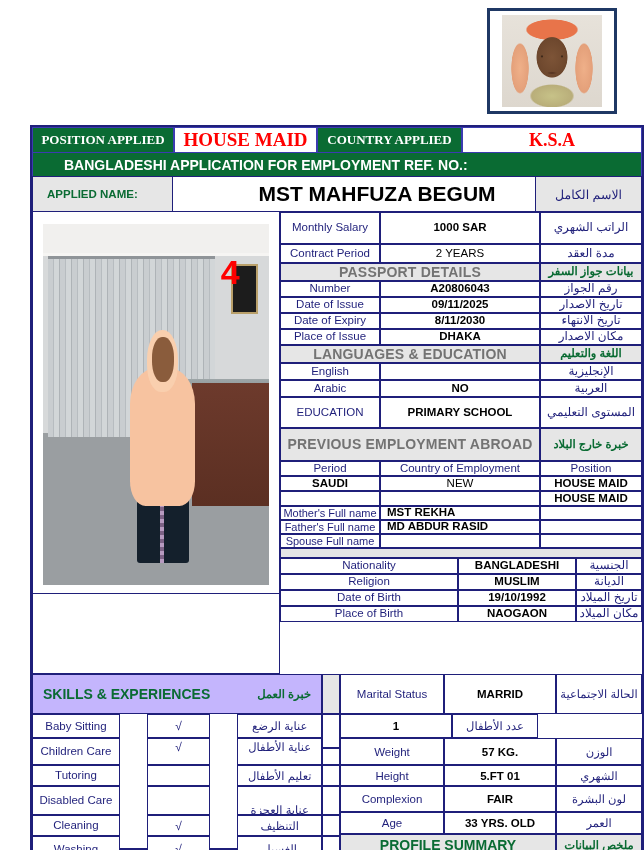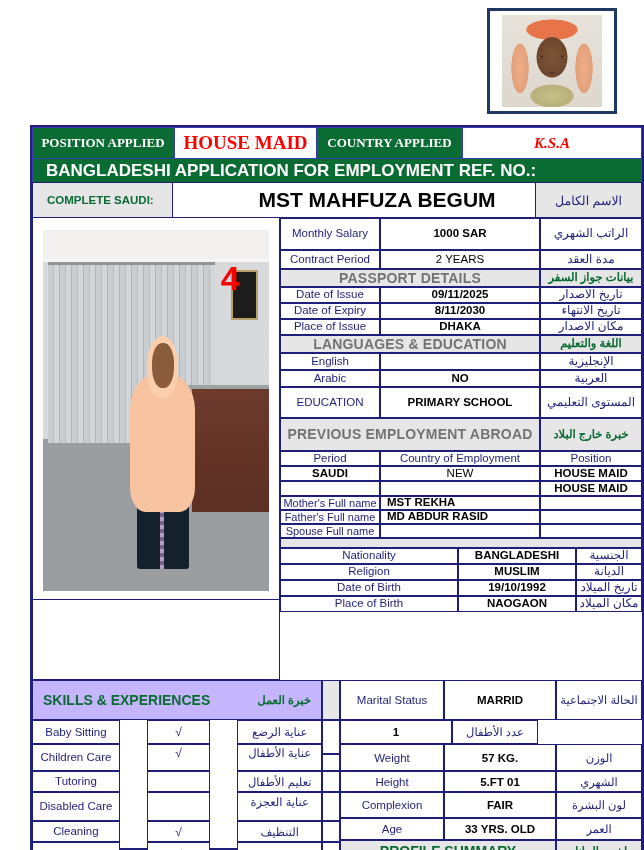--- a/index.html
+++ b/index.html
@@ -50,50 +50,50 @@
     position: absolute;
     left: 30px; top: 125px;
     width: 614px; height: 725px;
     border: 2px solid #1f1f7a;
     background: #fff;
   }
 
   .row { display: flex; width: 100%; }
 
   
-  .hdr1 { height: 32px; }
+  .hdr1 { height: 26px; }
   .hdr-green {
     background: #0a6b33;
     color: #ffffff;
     font-family: "Liberation Serif", serif;
     font-weight: bold;
     font-size: 13px;
     display: flex; align-items: center; justify-content: center;
     border: 1px solid #3b3bb0;
   }
   .hdr-white {
     background: #ffffff;
     color: #ff0000;
     font-family: "Liberation Serif", serif;
     font-weight: bold;
     font-size: 19px;
     display: flex; align-items: center; justify-content: center;
     border: 1px solid #3b3bb0;
   }
-  .hdr-white.small { font-size: 15px; font-style: italic; }
+  .hdr-white.small { font-size: 18px; }
 
   
   .hdr2 {
     height: 23px;
     background: #0a6b33;
     color: #ffffff;
     font-weight: bold;
-    font-size: 17px;
+    font-size: 14px;
     display: flex; align-items: center;
-    padding-left: 13px;
+    padding-left: 31px;
     border-left: 1px solid #3b3bb0;
     border-right: 1px solid #3b3bb0;
   }
 
   
   .cn-row { height: 36px; }
   .cn-label {
     width: 141px;
     background: #e6e6e6;
     color: #0a6b33;
@@ -325,21 +325,21 @@
     <div class="row hdr1">
       <div class="hdr-green" style="width:142px">POSITION APPLIED</div>
       <div class="hdr-white" style="width:143px">HOUSE MAID</div>
       <div class="hdr-green" style="width:145px">COUNTRY APPLIED</div>
       <div class="hdr-white small" style="flex:1">K.S.A</div>
     </div>
 
     <div class="hdr2">BANGLADESHI APPLICATION FOR EMPLOYMENT   REF. NO.:</div>
 
     <div class="row cn-row">
-      <div class="cn-label">COMPLETE SAUDI:</div>
+      <div class="cn-label">APPLIED NAME:</div>
       <div class="cn-value">MST MAHFUZA BEGUM</div>
       <div class="cn-ar">الاسم الكامل</div>
     </div>
 
     <div id="body-split">
 
       <div id="left-col">
         <div id="left-photo-cell">
           <div id="big-photo">
             <div id="blinds"></div>
@@ -370,20 +370,25 @@
           <div class="c label w-lbl">Contract Period</div>
           <div class="c val plain w-val">2 YEARS</div>
           <div class="c ar w-ar">مدة العقد</div>
         </div>
 
         <div class="row" style="height:18px">
           <div class="c sec" style="width:260px">PASSPORT DETAILS</div>
           <div class="c sec ar w-ar">بيانات جواز السفر</div>
         </div>
         <div class="row" style="height:16px">
+          <div class="c label w-lbl">Number</div>
+          <div class="c val w-val">A20806043</div>
+          <div class="c ar w-ar">رقم الجواز</div>
+        </div>
+        <div class="row" style="height:16px">
           <div class="c label w-lbl">Date of Issue</div>
           <div class="c val w-val">09/11/2025</div>
           <div class="c ar w-ar">تاريخ الاصدار</div>
         </div>
         <div class="row" style="height:16px">
           <div class="c label w-lbl">Date of Expiry</div>
           <div class="c val w-val">8/11/2030</div>
           <div class="c ar w-ar">تاريخ الانتهاء</div>
         </div>
         <div class="row" style="height:16px">
@@ -494,21 +499,21 @@
           <div class="sk-ar" style="align-items:flex-start;padding-top:1px">عناية الأطفال</div>
         </div>
         <div class="sk-row" style="height:21px">
           <div class="sk-name">Tutoring</div>
           <div class="sk-mark"></div>
           <div class="sk-ar">تعليم الأطفال</div>
         </div>
         <div class="sk-row" style="height:29px">
           <div class="sk-name">Disabled Care</div>
           <div class="sk-mark"></div>
-          <div class="sk-ar" style="align-items:flex-start;padding-top:2px">عناية العجزة</div>
+          <div class="sk-ar" style="align-items:flex-start;padding-top:16px">عناية العجزة</div>
         </div>
         <div class="sk-row" style="height:21px">
           <div class="sk-name">Cleaning</div>
           <div class="sk-mark">√</div>
           <div class="sk-ar">التنظيف</div>
         </div>
         <div class="sk-row" style="height:26px">
           <div class="sk-name">Washing</div>
           <div class="sk-mark">√</div>
           <div class="sk-ar">الغسيل</div>

